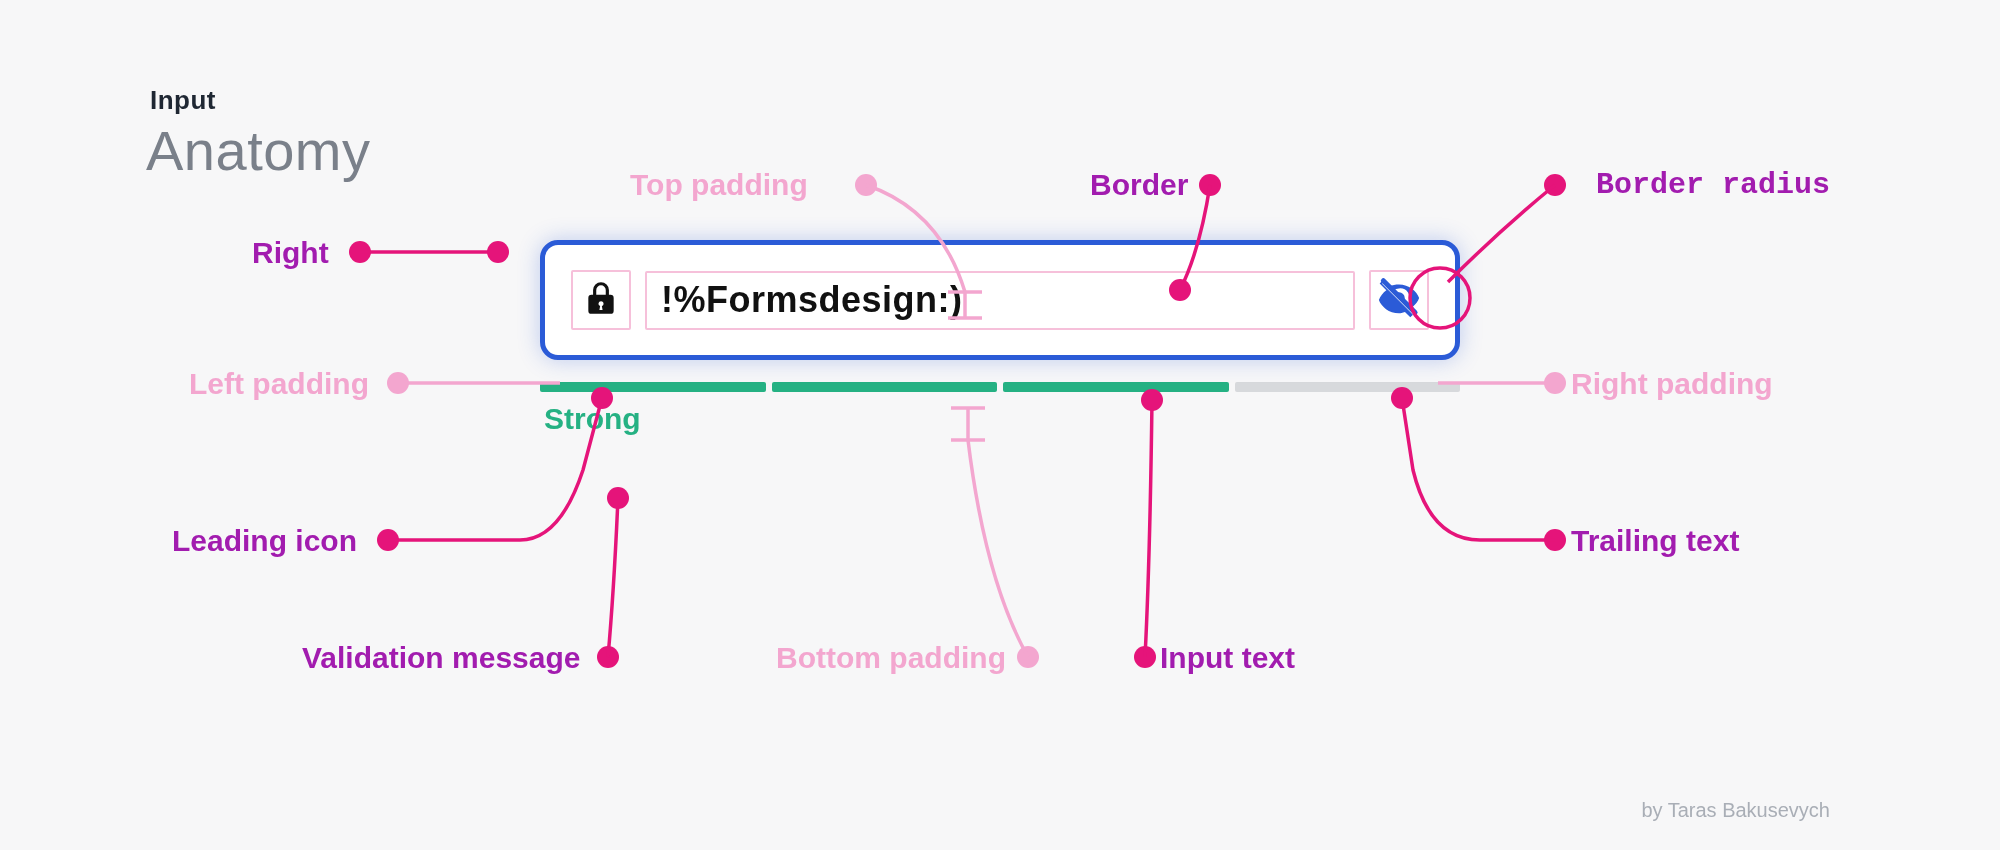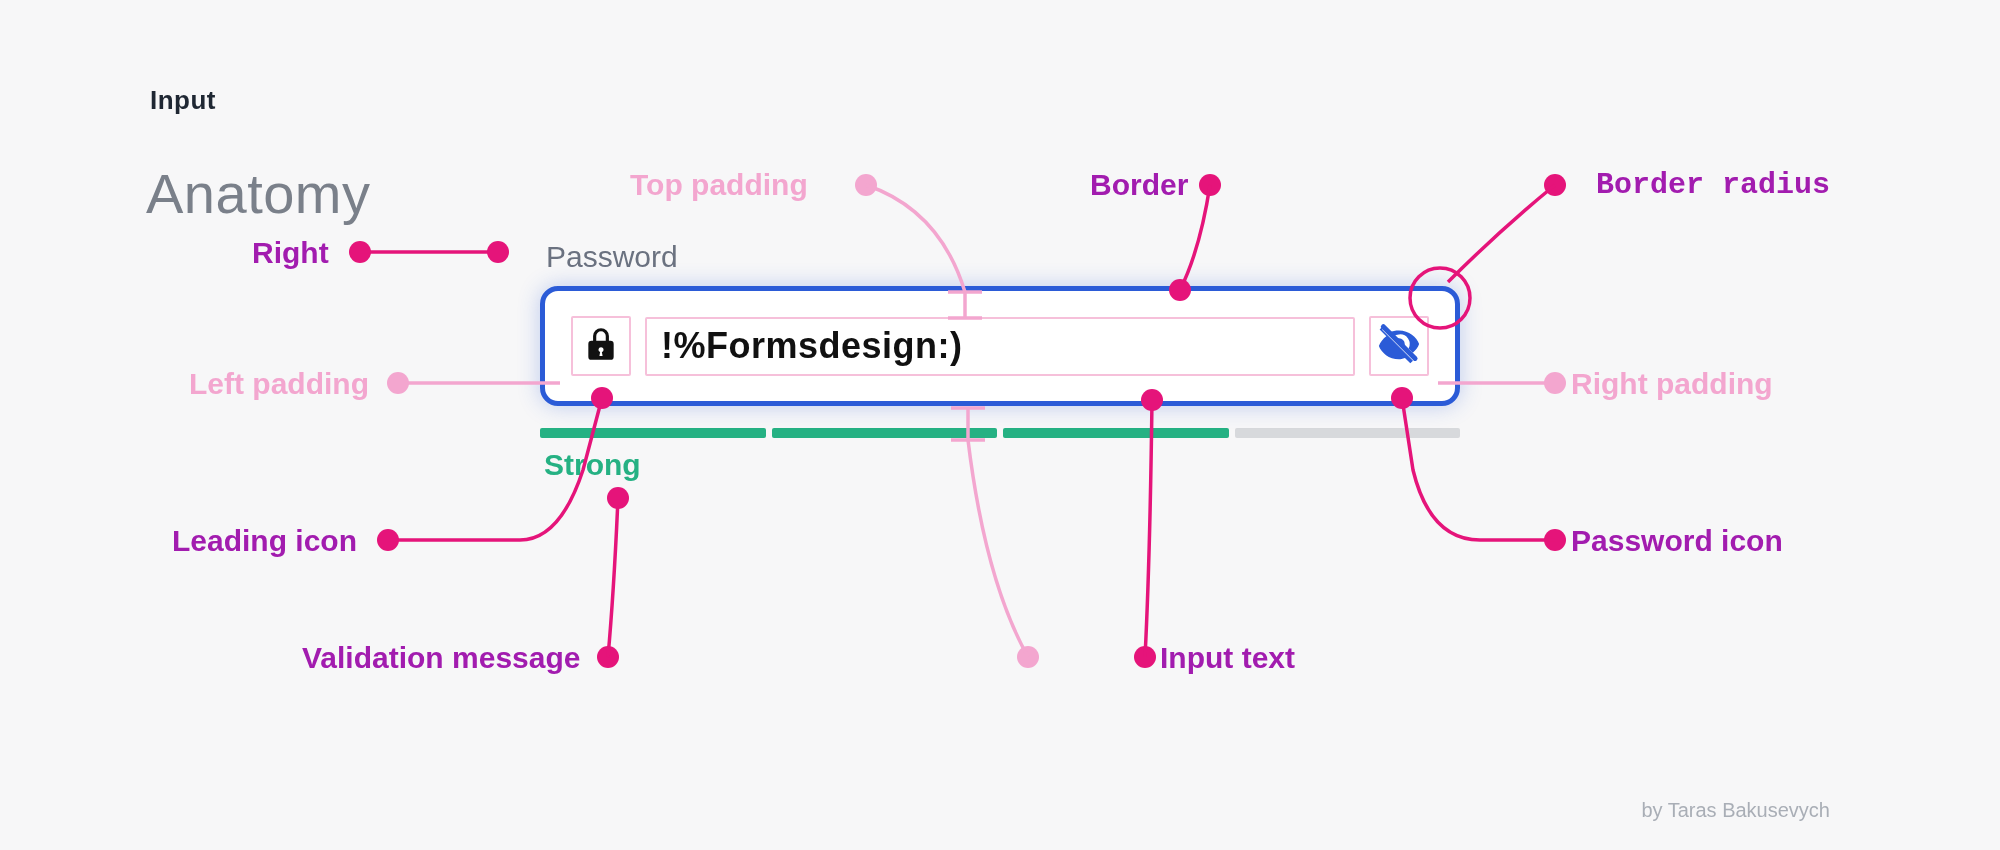--- a/index.html
+++ b/index.html
@@ -15,21 +15,21 @@
 
   
   .eyebrow {
     position: absolute;
     left: 150px; top: 85px;
     font-size: 26px; font-weight: 800; color: #1f2733; letter-spacing: 0.5px;
   }
   .title {
     position: absolute;
     left: 146px; top: 118px;
-    font-size: 56px; font-weight: 300; color: #7a808a; letter-spacing: 0.5px; margin-top: 43px;
+    font-size: 56px; font-weight: 300; color: #7a808a; letter-spacing: 0.5px;
   }
 
   
   .callout {
     position: absolute;
     font-size: 30px; font-weight: 700; white-space: nowrap;
   }
   .c-bold  { color: #a21caf; }
   .c-light { color: #f3a6cf; }
 
@@ -113,28 +113,28 @@
 <div class="stage">
 
   <div class="eyebrow">Input</div>
   <div class="title">Anatomy</div>
 
   <div class="callout c-bold" style="left:252px; top:236px;">Right</div>
   <div class="callout c-light" style="left:189px; top:367px;">Left padding</div>
   <div class="callout c-bold" style="left:172px; top:524px;">Leading icon</div>
   <div class="callout c-bold" style="left:302px; top:641px;">Validation message</div>
   <div class="callout c-light" style="left:630px; top:168px;">Top padding</div>
+  <div class="callout c-light" style="left:776px; top:641px;">Bottom padding</div>
   <div class="callout c-bold" style="left:1090px; top:168px;">Border</div>
   <div class="callout c-bold" style="left:1596px; top:168px;font-family:Liberation Mono, monospace;">Border radius</div>
   <div class="callout c-light" style="left:1571px; top:367px;">Right padding</div>
-  <div class="callout c-bold" style="left:1571px; top:524px;">Password icon</div>
+  <div class="callout c-bold" style="left:1571px; top:524px;">Trailing text</div>
   <div class="callout c-bold" style="left:1160px; top:641px;">Input text</div>
 
   <div class="input-wrap">
-    <div class="field-label">Password</div>
     <div class="input-box">
       <div class="lead-icon">
         <span>
           <svg width="38" height="42" viewBox="0 0 24 24">
             <path fill="#111" d="M12 2a5 5 0 0 0-5 5v3H6a2 2 0 0 0-2 2v8a2 2 0 0 0 2 2h12a2 2 0 0 0 2-2v-8a2 2 0 0 0-2-2h-1V7a5 5 0 0 0-5-5zm-3 5a3 3 0 1 1 6 0v3H9V7zm3 7a1.6 1.6 0 0 1 1.6 1.6c0 .7-.43 1.29-1.05 1.5l.45 2.4h-2l.45-2.4A1.6 1.6 0 0 1 12 14z"></path>
           </svg>
         </span>
       </div>
       <div class="text-slot">
         <span class="val">!%Formsdesign:)</span>

